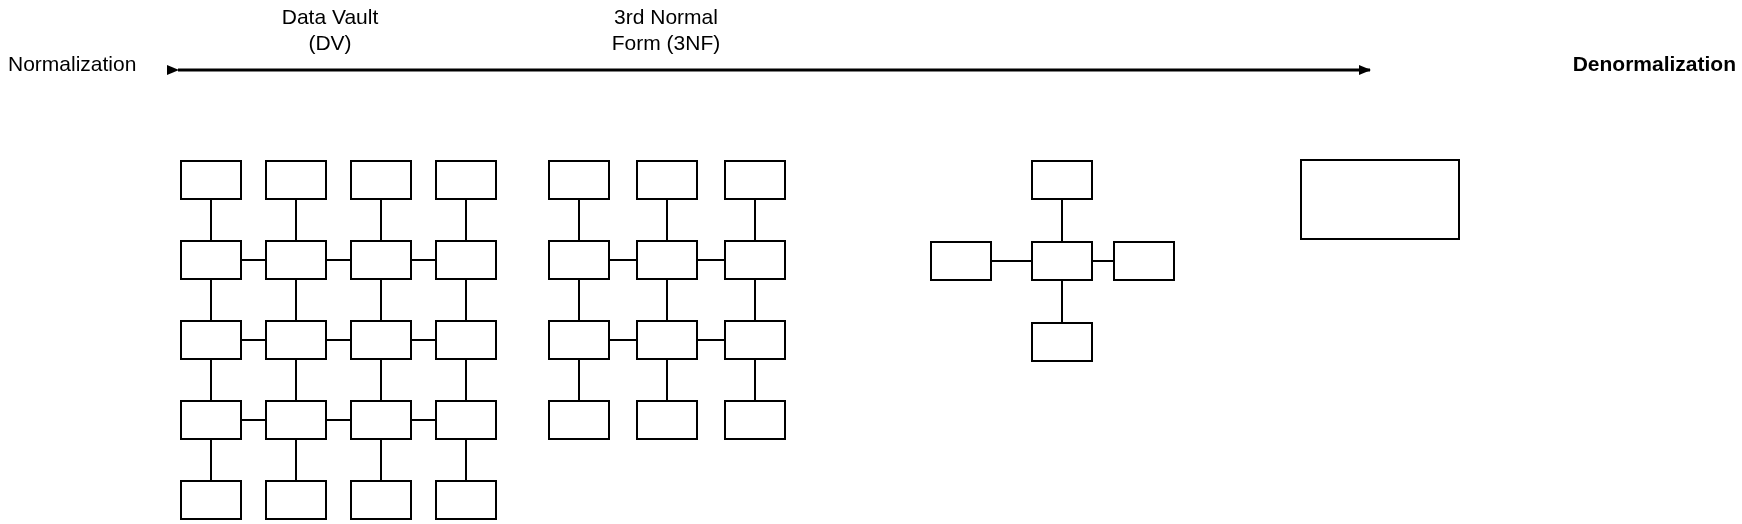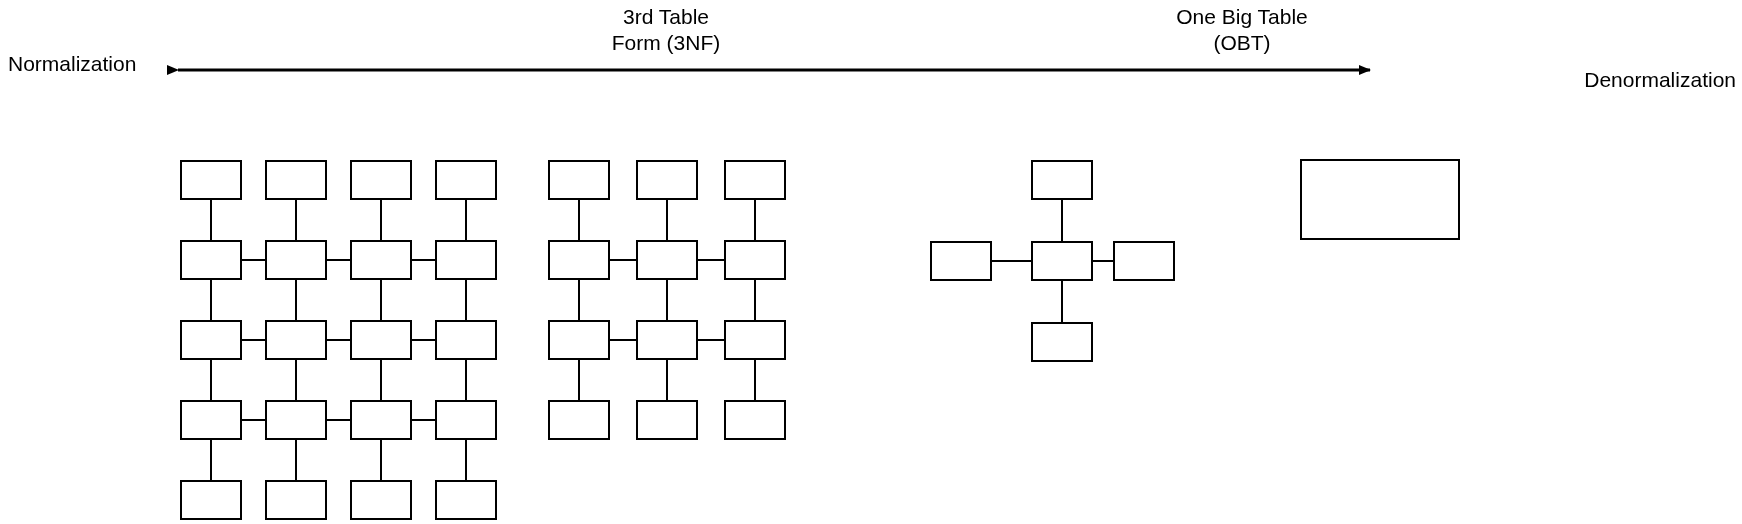--- a/index.html
+++ b/index.html
@@ -18,21 +18,21 @@
 
   
   .axis-label {
     position: absolute;
     font-size: 21px;
     color: #000000;
     white-space: nowrap;
     line-height: 1.18;
   }
   #label-normalization { left: 8px;  top: 52px; }
-  #label-denormalization { right: 6px; top: 68px; }
+  #label-denormalization { right: 6px; top: 52px; font-weight: bold; }
 
   .stage-label {
     position: absolute;
     font-size: 21px;
     color: #000000;
     text-align: center;
     line-height: 1.22;
     white-space: pre-line;
     transform: translateX(-50%);
     top: 4px;
@@ -82,24 +82,24 @@
         <path d="M0,0 L12,5 L0,10 z" fill="#000000"></path>
       </marker>
     </defs>
     <line x1="178" y1="70" x2="1370" y2="70" stroke="#000000" stroke-width="3" marker-start="url(#arrowL)" marker-end="url(#arrowR)"></line>
   </svg>
 
   <div class="axis-label" id="label-normalization">Normalization</div>
 
   <div class="axis-label" id="label-denormalization">Denormalization</div>
 
-  <div class="stage-label" style="left:666px">3rd Table
+  <div class="stage-label" style="left:330px">Data Vault
+(DV)</div>
+  <div class="stage-label" style="left:666px">3rd Normal
 Form (3NF)</div>
-  <div class="stage-label" style="left:1242px">One Big Table
-(OBT)</div>
 
   <div id="cluster-layer">
       <div class="connector v" style="left: 210px; top: 200px; height: 40px;"></div>
       <div class="connector v" style="left: 295px; top: 200px; height: 40px;"></div>
       <div class="connector v" style="left: 380px; top: 200px; height: 40px;"></div>
       <div class="connector v" style="left: 465px; top: 200px; height: 40px;"></div>
       <div class="connector v" style="left: 210px; top: 280px; height: 40px;"></div>
       <div class="connector v" style="left: 295px; top: 280px; height: 40px;"></div>
       <div class="connector v" style="left: 380px; top: 280px; height: 40px;"></div>
       <div class="connector v" style="left: 465px; top: 280px; height: 40px;"></div>

